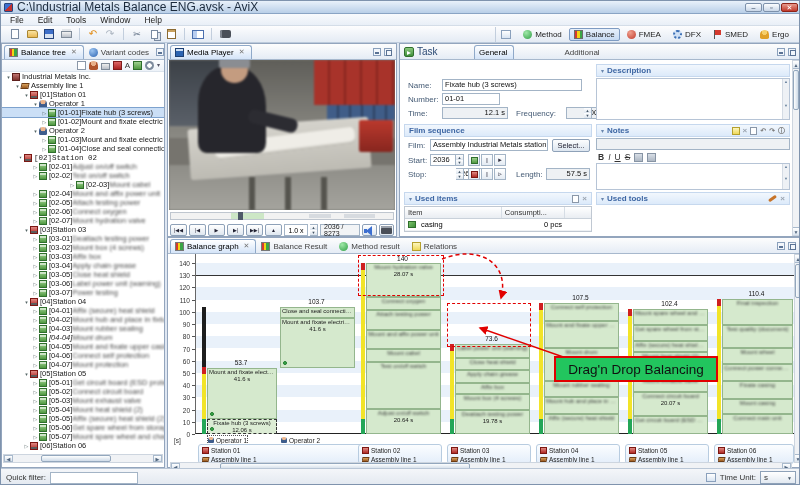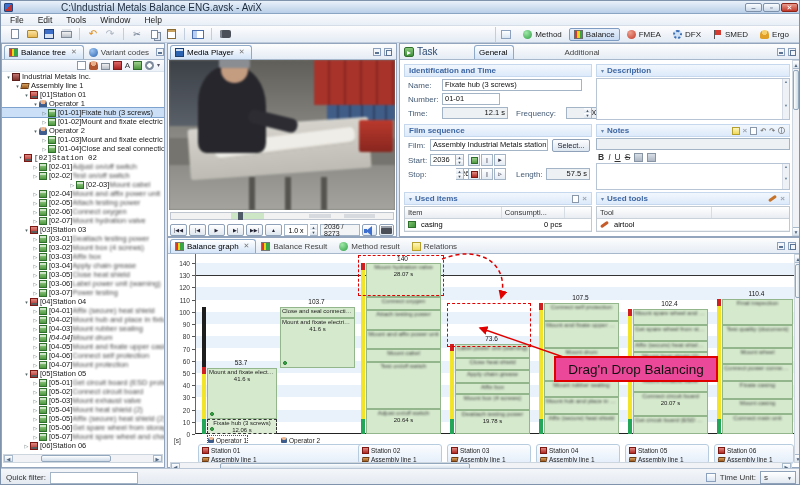--- a/index.html
+++ b/index.html
@@ -3,21 +3,21 @@
 <meta charset="utf-8">
 <style>
   html,body{margin:0;padding:0;}
   body{font-family:"Liberation Sans","DejaVu Sans",sans-serif;background:#c8d4e2;}
   .app{position:relative;width:800px;height:485px;background:#dfe7f2;overflow:hidden;border:1px solid #7f93ad;box-sizing:border-box;}
   .app *{box-sizing:border-box;}
 
   
   .titlebar{position:absolute;left:0;top:0;width:800px;height:13px;background:linear-gradient(#e9f1fa,#b9cfe8);border-bottom:1px solid #8aa4c4;display:flex;align-items:center;padding:0 3px;gap:4px;}
   .titleicon{width:9px;height:9px;background:linear-gradient(135deg,#3d6fd0 50%,#c23030 50%);border:1px solid #27477f;border-radius:1px;}
-  .titletext{font-size:10px;color:#1b2a3c;white-space:nowrap;margin-left:44px;}
+  .titletext{font-size:12px;color:#1b2a3c;white-space:nowrap;}
   .winbtns{margin-left:auto;display:flex;gap:1px;}
   .winbtn{width:17px;height:9px;border:1px solid #7d91ab;border-radius:2px;background:linear-gradient(#fbfdff,#c9d7e8);font-size:7px;line-height:7px;text-align:center;color:#2a3c55;}
   .winbtn.close{background:linear-gradient(#e89a8c,#c0392b);color:#fff;border-color:#8e2318;}
 
   .menubar{position:absolute;left:0;top:13px;width:800px;height:12px;background:linear-gradient(#f8fafd,#e9eff7);display:flex;align-items:center;padding-left:2px;border-bottom:1px solid #d4dde8;}
   .menuitem{font-size:8.5px;color:#222;padding:0 7px;}
 
   .toolbar{position:absolute;left:0;top:25px;width:800px;height:17px;background:linear-gradient(#fdfdfe,#e4ebf4);border-bottom:1px solid #bccadb;display:flex;align-items:center;padding:0 3px;}
   .tgroup{display:flex;align-items:center;gap:1px;padding:0 3px;}
   .tsep{width:1px;height:12px;background:#c2cedd;margin:0 2px;}
@@ -185,21 +185,21 @@
   .blk .dot{position:absolute;left:2px;bottom:2px;width:4px;height:4px;border-radius:50%;background:#3fae4e;border:1px solid #1d7a2a;}
   .totlbl{position:absolute;text-align:center;font-size:6.5px;color:#111;}
   .oplbl{position:absolute;display:flex;align-items:center;gap:2px;font-size:6.5px;color:#222;height:8px;}
   .oplbl.focus{outline:1px dotted #555;}
   .opico{width:6px;height:6px;border-radius:50% 50% 15% 15%;background:radial-gradient(circle at 50% 22%,#ecb58c 32%,#3e5d8c 38%);}
   .scard{position:absolute;height:20px;border:1px solid #b8cce0;border-radius:3px;background:linear-gradient(#fbfdff,#e4eefa);padding:1px 3px;font-size:6.5px;color:#222;}
   .scard .r{display:flex;align-items:center;gap:2px;height:9px;white-space:nowrap;overflow:hidden;}
   .sico{width:7px;height:7px;background:linear-gradient(#e08a84,#b02a24);border:1px solid #7c1712;flex:0 0 7px;}
   .lico{width:7px;height:5px;background:linear-gradient(#d8a05a,#9c5a20);border:1px solid #6e3c12;transform:skewX(-12deg);flex:0 0 7px;}
   .anno-rect{position:absolute;border:1.5px dashed #e10000;background:transparent;}
-  .anno-box{position:absolute;border:2px solid #e10000;background:#ec4899;display:flex;align-items:center;justify-content:center;font-size:13.5px;color:#111;}
+  .anno-box{position:absolute;border:2px solid #e10000;background:#22c55e;display:flex;align-items:center;justify-content:center;font-size:13.5px;color:#111;}
   .anno-svg{position:absolute;inset:0;pointer-events:none;}
 
   
   .statusbar{position:absolute;left:0;top:467px;width:800px;height:18px;background:linear-gradient(#f4f6f9,#e2e8f0);border-top:1px solid #b9c6d6;display:flex;align-items:center;padding:0 5px;font-size:8px;color:#333;}
   .qf-input{width:88px;height:12px;border:1px solid #a3b4c6;background:#fff;margin-left:4px;}
   .sb-right{margin-left:auto;display:flex;align-items:center;gap:4px;}
   .sb-ic{width:10px;height:9px;border:1px solid #8aa0bc;background:linear-gradient(#fff,#d8e4f2);}
   .sel-box{width:36px;height:13px;border:1px solid #8ea1b8;background:linear-gradient(#fff,#e2e9f1);display:flex;align-items:center;justify-content:space-between;padding:0 3px;font-size:8px;}
   .sel-box .ar{font-size:5px;color:#456;}
 </style>
@@ -660,23 +660,20 @@
       <span id="task-tabs" style="display:flex;align-items:flex-end;height:16px;gap:45px;">
           <span class="etab active">General</span>
           <span class="etab">Additional</span>
         </span>
       <span class="winctl">
           <span class="wmin"></span>
           <span class="wmax"></span>
         </span>
     </div>
 
-    <div class="sech" style="position:absolute;left:4px;top:20px;width:188px;">
-      <span>Identification and Time</span>
-    </div>
     <span class="flbl" style="left:8px;top:37px;">Name:</span>
     <div class="fval" style="left:42px;top:35px;width:140px;">Fixate hub (3 screws)</div>
     <span class="flbl" style="left:8px;top:51px;">Number:</span>
     <div class="fval" style="left:42px;top:49px;width:58px;">01-01</div>
     <span class="flbl" style="left:8px;top:65px;">Time:</span>
     <div class="fval ro" style="left:42px;top:63px;width:66px;">12.1 s</div>
     <span class="flbl" style="left:116px;top:65px;">Frequency:</span>
     <div class="fval ro" style="left:152px;top:63px;width:48px;margin-left:14px;">100.0%</div>
     <span class="spin" style="position:absolute;left:184px;top:63px;">
         <span>▲</span>
@@ -770,31 +767,20 @@
       </div>
 
     <div class="sech" style="position:absolute;left:196px;top:148px;width:194px;">
       <span class="tri">▾</span>
         <span>Used tools</span>
       <span class="hicons">
           <span class="hic-wrench"></span>
           <span class="hic hic-x">×</span>
         </span>
     </div>
-    <div class="tbl" style="left:196px;top:162px;width:194px;height:26px;" id="tools-table">
-        <div class="hd">
-          <span style="width: 60%;">Tool</span>
-        </div>
-        <div class="rw">
-          <span style="width: 60%;">
-            <span class="ic-wrench2"></span>
-            <span>airtool</span>
-          </span>
-        </div>
-      </div>
 
     <div class="vscroll" style="right:0;top:16px;height:176px;">
       <div class="vs-arrow">▲</div>
         <div class="vs-thumb" style="top:9px;height:40px;"></div>
         <div class="vs-arrow b">▼</div>
     </div>
   </div>
 
   <div class="panel graph-panel">
     <div class="etabs" id="graph-tabs">

